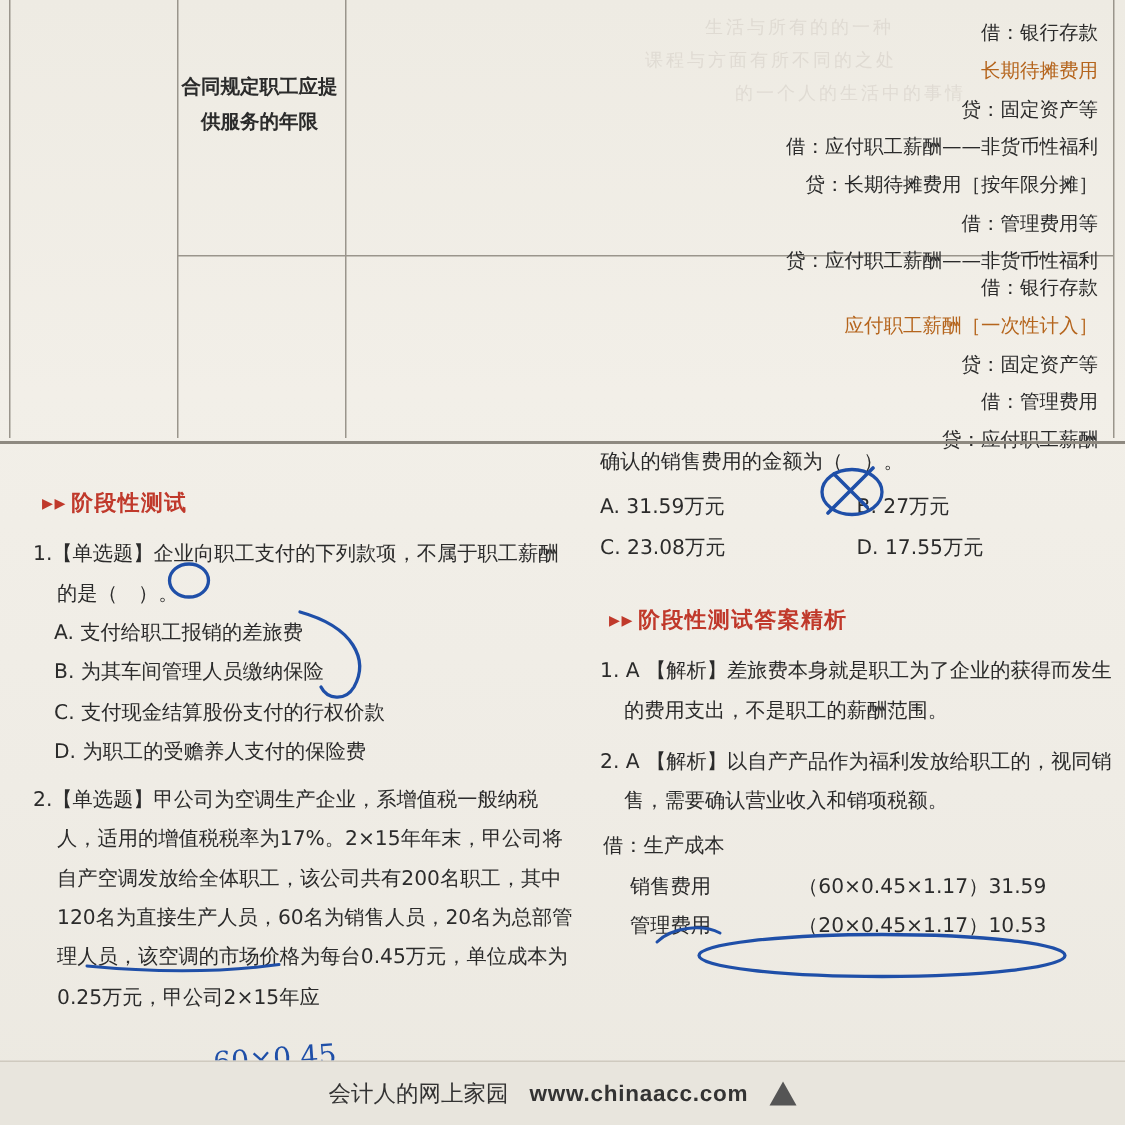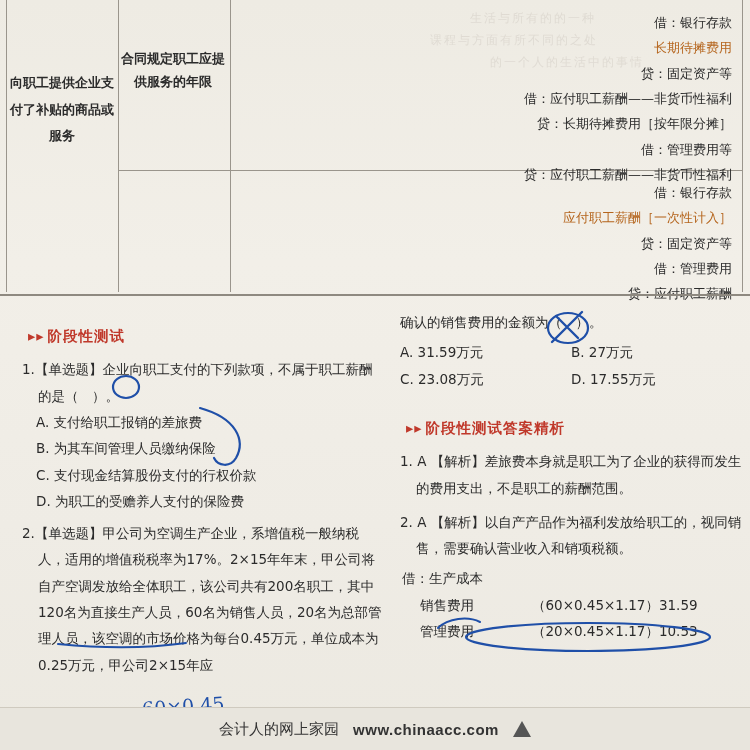--- a/index.html
+++ b/index.html
@@ -41,21 +41,21 @@
   .c-mid2{left:118px;top:185px;width:110px;text-align:center;font-size:13px;line-height:1.75;}
   .entries{position:absolute;left:232px;width:500px;font-size:13px;}
   .ln{white-space:nowrap;line-height:1.95;text-align:right;}
   .ind{padding-left:26px;}
   .hl{color:#b5651d;}
   
   .thick{position:absolute;left:0;width:750px;height:2px;background:#8e8980;}
   
   .col{position:absolute;font-size:13.5px;line-height:1.95;}
   .colL{left:22px;top:300px;width:360px;margin-top:20px;}
-  .colR{left:400px;top:309px;width:342px;}
+  .colR{left:400px;top:295px;width:342px;}
   .sec-title{
     color:#c0392b;font-weight:bold;font-size:14.5px;letter-spacing:1px;
     margin:2px 0 6px 6px;
   }
   .arrow{color:#c0392b;font-weight:bold;margin-right:3px;}
   .q{margin:0 0 4px 0;text-indent:0;}
   .q p{margin:0;}
   .opt{margin:0;}
   .indent1{padding-left:14px;}
   .hang{padding-left:16px;text-indent:-16px;}
@@ -91,21 +91,20 @@
 <div class="ghost" style="left:430px;top:32px;">课程与方面有所不同的之处</div>
 <div class="ghost" style="left:490px;top:54px;">的一个人的生活中的事情</div>
 
 <div class="table">
   <div class="vline" style="left:6px;top:0;height:292px;"></div>
   <div class="vline" style="left:118px;top:0;height:292px;"></div>
   <div class="vline" style="left:230px;top:0;height:292px;"></div>
   <div class="vline" style="left:742px;top:0;height:292px;"></div>
   <div class="hline" style="left:118px;top:170px;width:624px;"></div>
 
-  <div class="cell c-left">向职工提供企业支付了补贴的商品或服务</div>
   <div class="cell c-mid1">合同规定职工应提供服务的年限</div>
 
   <div class="entries" style="top:10px;">
     <div class="ln">借：银行存款</div>
     <div class="ln ind hl">长期待摊费用</div>
     <div class="ln ind">贷：固定资产等</div>
     <div class="ln">借：应付职工薪酬——非货币性福利</div>
     <div class="ln ind">贷：长期待摊费用［按年限分摊］</div>
     <div class="ln">借：管理费用等</div>
     <div class="ln ind">贷：应付职工薪酬——非货币性福利</div>

